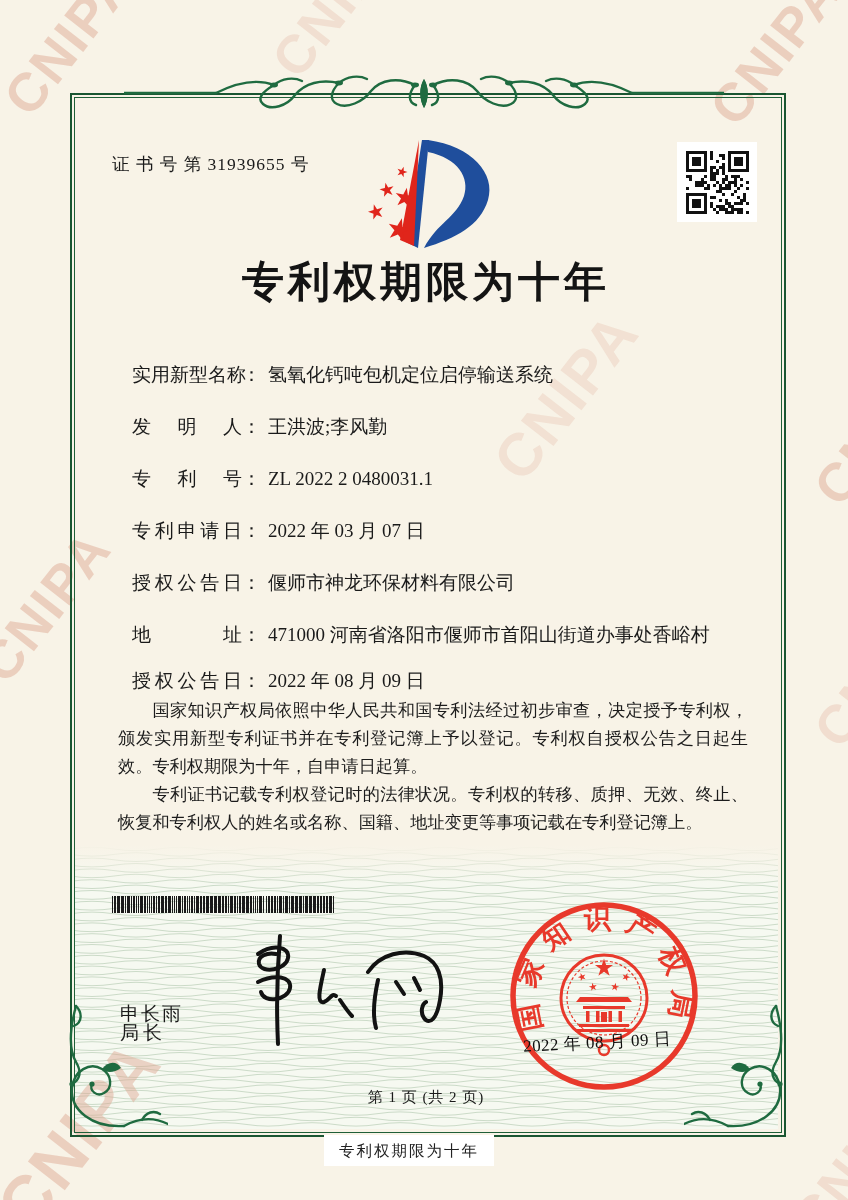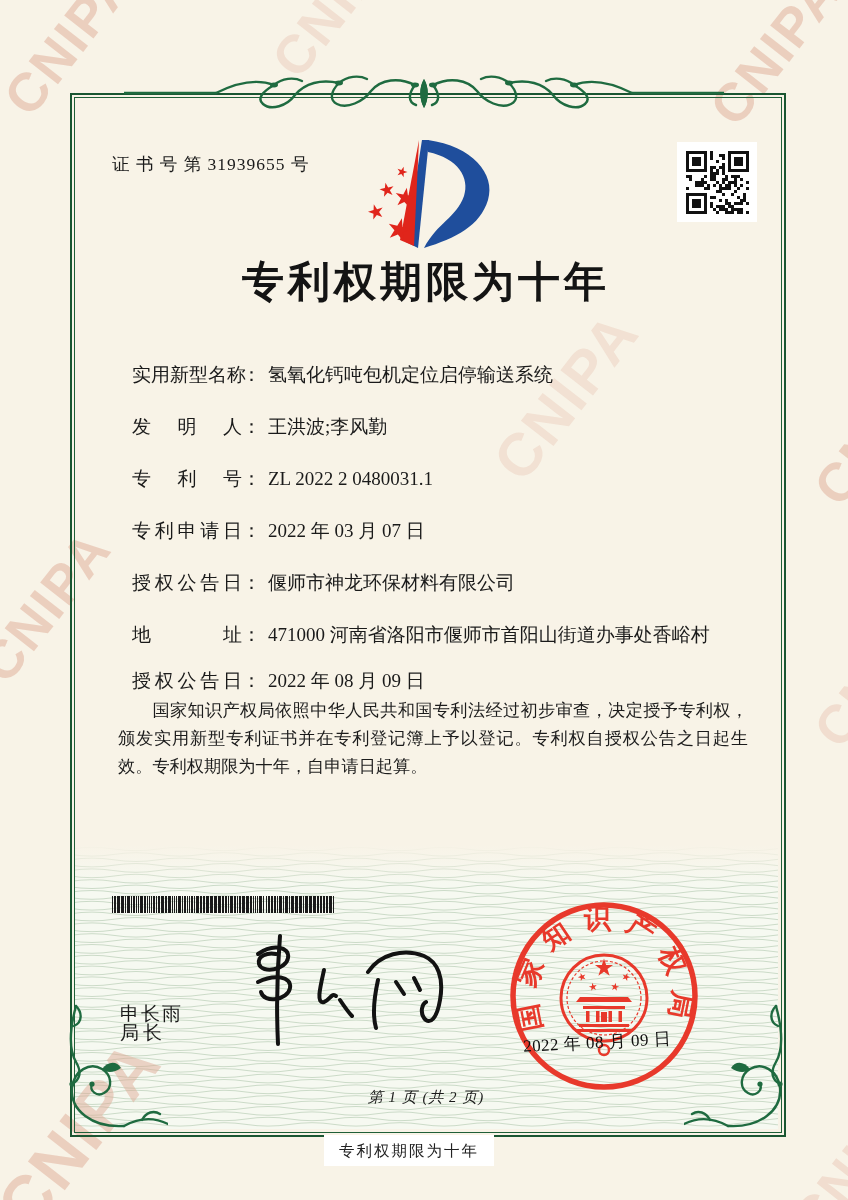--- a/index.html
+++ b/index.html
@@ -44,21 +44,21 @@
   
   .signer-title{position:absolute;left:120px;top:1020px;z-index:5;font-size:19px;letter-spacing:4px;}
   .signer-name{position:absolute;left:120px;top:1001px;z-index:5;font-size:19px;letter-spacing:2px;}
   .sig{position:absolute;left:228px;top:930px;z-index:5;}
   .sig path{fill:none;stroke:#121212;stroke-width:4;stroke-linecap:round;stroke-linejoin:round;}
   
   .seal{position:absolute;left:498px;top:898px;z-index:6;}
   .sealdate{position:absolute;left:523px;top:1031px;z-index:7;font-size:17px;
             letter-spacing:.5px;transform:rotate(-3deg);color:#101010;white-space:nowrap;}
   .pagefoot{position:absolute;left:70px;top:1088px;width:712px;z-index:5;text-align:center;
-            font-size:15px;letter-spacing:1px;font-style:italic;}
+            font-size:15px;letter-spacing:1px;}
   .contnote{position:absolute;left:324px;top:1135px;width:170px;height:31px;z-index:5;
             background:#ffffff;text-align:center;line-height:31px;font-size:15.5px;letter-spacing:2px;color:#222;}
   .logo{position:absolute;left:362px;top:136px;z-index:5;}
 </style>
 </head>
 <body>
 
 <svg width="0" height="0" style="position:absolute">
   <defs>
     <polygon id="star5" points="0,-10 2.24,-3.09 9.51,-3.09 3.63,1.18 5.88,8.09 0,3.82 -5.88,8.09 -3.63,1.18 -9.51,-3.09 -2.24,-3.09"></polygon>
@@ -322,20 +322,21 @@
 </div>
 <div class="frow" style="top:622px">
   <span class="flabel">地址</span><span class="fcolon">：</span><span class="fvalue">471000 河南省洛阳市偃师市首阳山街道办事处香峪村</span>
 </div>
 <div class="frow" style="top:668px;width:630px">
   <span class="flabel">授权公告日</span><span class="fcolon">：</span><span class="fvalue">2022 年 08 月 09 日</span>
 </div>
 
 <div class="paras">
   <p>国家知识产权局依照中华人民共和国专利法经过初步审查，决定授予专利权，颁发实用新型专利证书并在专利登记簿上予以登记。专利权自授权公告之日起生效。专利权期限为十年，自申请日起算。</p>
+  <p>专利证书记载专利权登记时的法律状况。专利权的转移、质押、无效、终止、恢复和专利权人的姓名或名称、国籍、地址变更等事项记载在专利登记簿上。</p>
 </div>
 
 <div class="barcode" id="barcode">
     <i style="width: 1px; margin-right: 1px;"></i>
     <i style="width: 2px; margin-right: 1px;"></i>
     <i style="width: 3px; margin-right: 1px;"></i>
     <i style="width: 3px; margin-right: 1px;"></i>
     <i style="width: 1px; margin-right: 1px;"></i>
     <i style="width: 3px; margin-right: 1px;"></i>
     <i style="width: 1px; margin-right: 1px;"></i>

